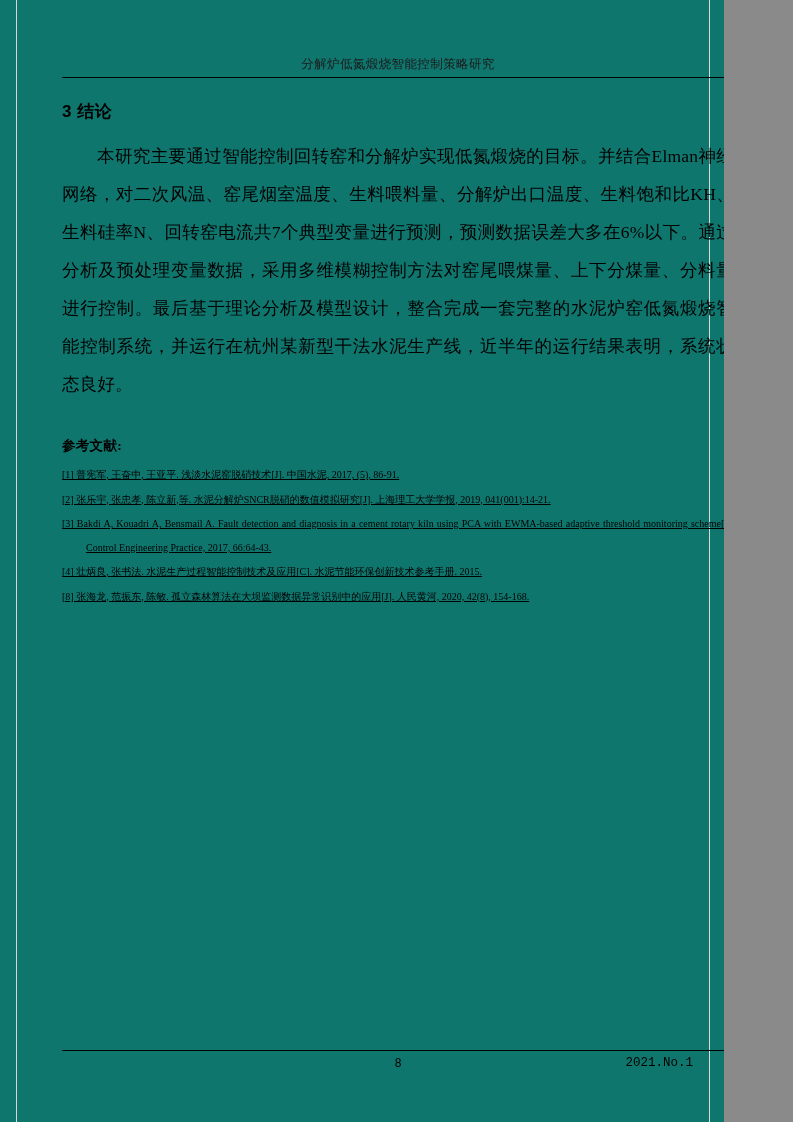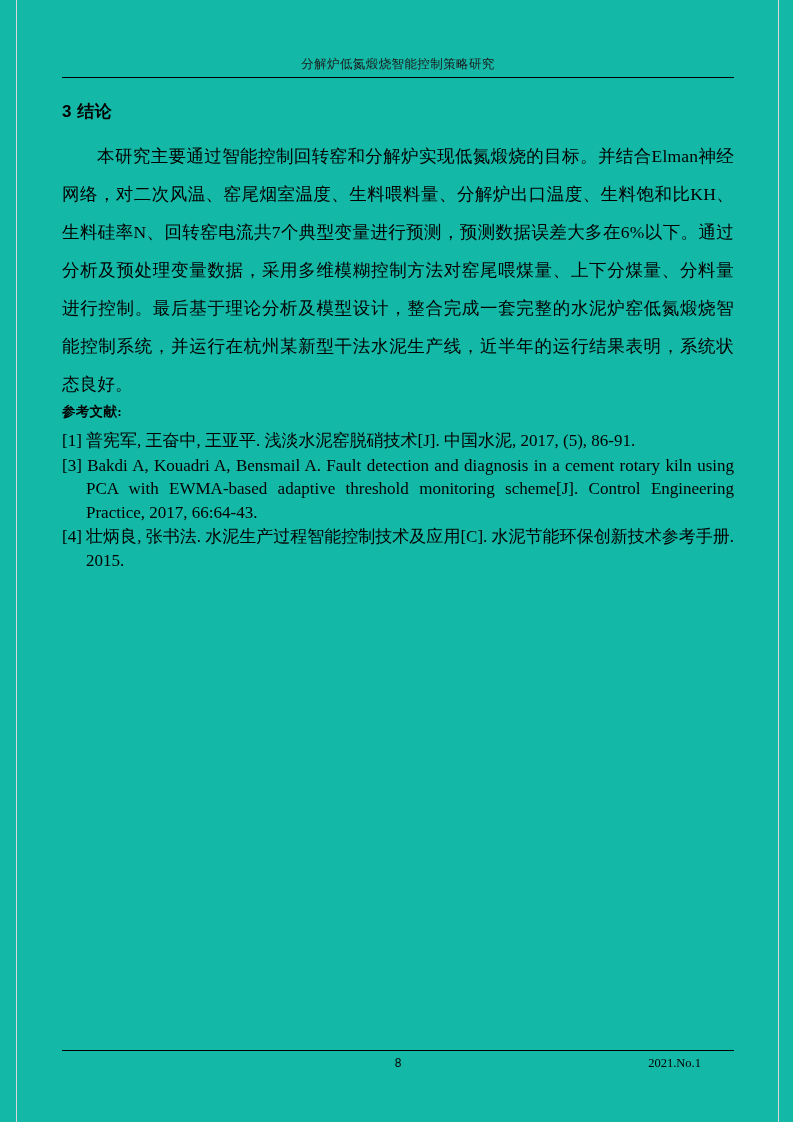--- a/index.html
+++ b/index.html
@@ -1,23 +1,23 @@
 <!DOCTYPE html>
 <html><head>
 <meta charset="utf-8">
 <style>
   html, body {
     margin: 0;
     padding: 0;
     background: #8a8a8a;
   }
   .page {
-    width: 793px;
+    width: 724px;
     height: 1122px;
-    background: #14b8a6;
+    background: #0f766e;
     position: relative;
     box-sizing: border-box;
     font-family: "Liberation Serif", "DejaVu Serif", serif;
     color: #000000;
     overflow: hidden;
   }
   
   .scan-edge-left {
     position: absolute;
     left: 16px; top: 0; width: 1px; height: 1122px;
@@ -61,36 +61,38 @@
     margin-top: 14px;
     font-size: 17.5px;
     line-height: 38px;
     text-align: justify;
     text-justify: inter-ideograph;
     text-indent: 2em;
     letter-spacing: 0.2px;
   }
   
   .ref-heading {
+    margin-top: 34px;
     font-family: Liberation Serif, serif;
     font-weight: bold;
     font-size: 13.5px;
     letter-spacing: 0.3px;
   }
   .ref-list {
     margin-top: 8px;
   }
   .ref-item {
-    font-size: 17px;
+    font-size: 10px;
     line-height: 23.5px;
     text-align: justify;
     text-justify: inter-ideograph;
     margin-bottom: 1px;
     padding-left: 24px;
     text-indent: -24px;
+    text-decoration: underline;
   }
   
   .footer {
     position: absolute;
     left: 62px;
     width: 672px;
     bottom: 48px;
   }
   .footer-rule {
     border-top: 1.6px solid #000;
@@ -102,22 +104,22 @@
     font-family: "Liberation Sans", "DejaVu Sans", sans-serif;
     font-size: 12px;
   }
   .footer-page {
     position: absolute;
     left: 50%;
     transform: translateX(-50%);
   }
   .footer-issue {
     position: absolute;
-    right: 33px;
-    font-family: Liberation Serif, serif;
+    right: 41px;
+    font-family: Liberation Mono, monospace;
     font-size: 12.5px;
   }
 </style>
 </head>
 <body>
 
 <div class="page">
   <div class="scan-edge-left"></div>
   <div class="scan-edge-right"></div>
 
@@ -129,22 +131,24 @@
     <div class="header-rule"></div>
 
     <div class="section-title">3 结论</div>
 
     <div class="body-para">本研究主要通过智能控制回转窑和分解炉实现低氮煅烧的目标。并结合Elman神经网络，对二次风温、窑尾烟室温度、生料喂料量、分解炉出口温度、生料饱和比KH、生料硅率N、回转窑电流共7个典型变量进行预测，预测数据误差大多在6%以下。通过分析及预处理变量数据，采用多维模糊控制方法对窑尾喂煤量、上下分煤量、分料量进行控制。最后基于理论分析及模型设计，整合完成一套完整的水泥炉窑低氮煅烧智能控制系统，并运行在杭州某新型干法水泥生产线，近半年的运行结果表明，系统状态良好。</div>
 
     <div class="ref-heading">参考文献:</div>
 
     <div class="ref-list">
       <div class="ref-item">[1]  普宪军, 王奋中, 王亚平. 浅淡水泥窑脱硝技术[J]. 中国水泥, 2017, (5), 86-91.</div>
+      <div class="ref-item">[2]  张乐宇, 张忠孝, 陈立新,等.  水泥分解炉SNCR脱硝的数值模拟研究[J].  上海理工大学学报, 2019, 041(001):14-21.</div>
       <div class="ref-item">[3]  Bakdi A,  Kouadri A,  Bensmail A. Fault detection and diagnosis in a cement rotary kiln using PCA with EWMA-based adaptive threshold monitoring scheme[J]. Control Engineering Practice, 2017, 66:64-43.</div>
       <div class="ref-item">[4]  壮炳良, 张书法. 水泥生产过程智能控制技术及应用[C].  水泥节能环保创新技术参考手册. 2015.</div>
+      <div class="ref-item">[8]  张海龙, 范振东, 陈敏. 孤立森林算法在大坝监测数据异常识别中的应用[J]. 人民黄河, 2020, 42(8), 154-168.</div>
     </div>
 
   </div>
 
   <div class="footer">
     <div class="footer-rule"></div>
     <div class="footer-row">
       <span class="footer-page">8</span>
       <span class="footer-issue">2021.No.1</span>
     </div>

